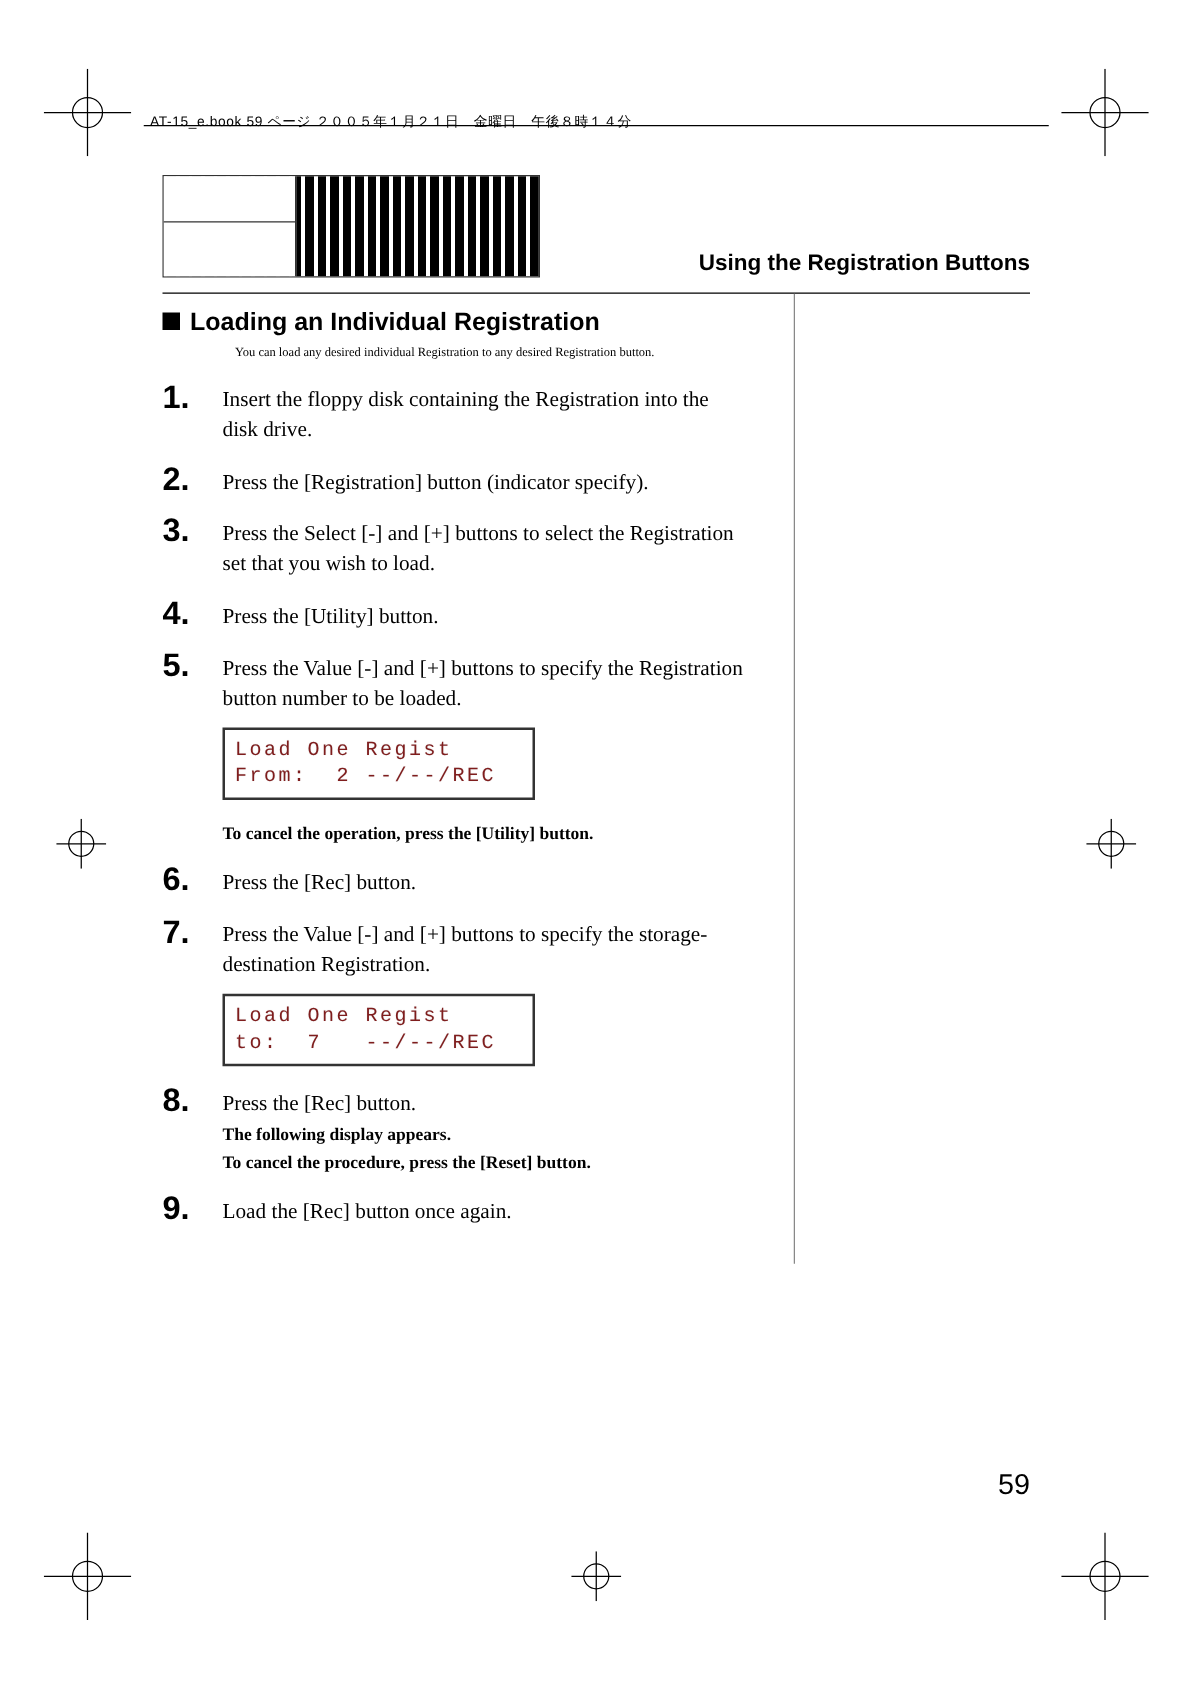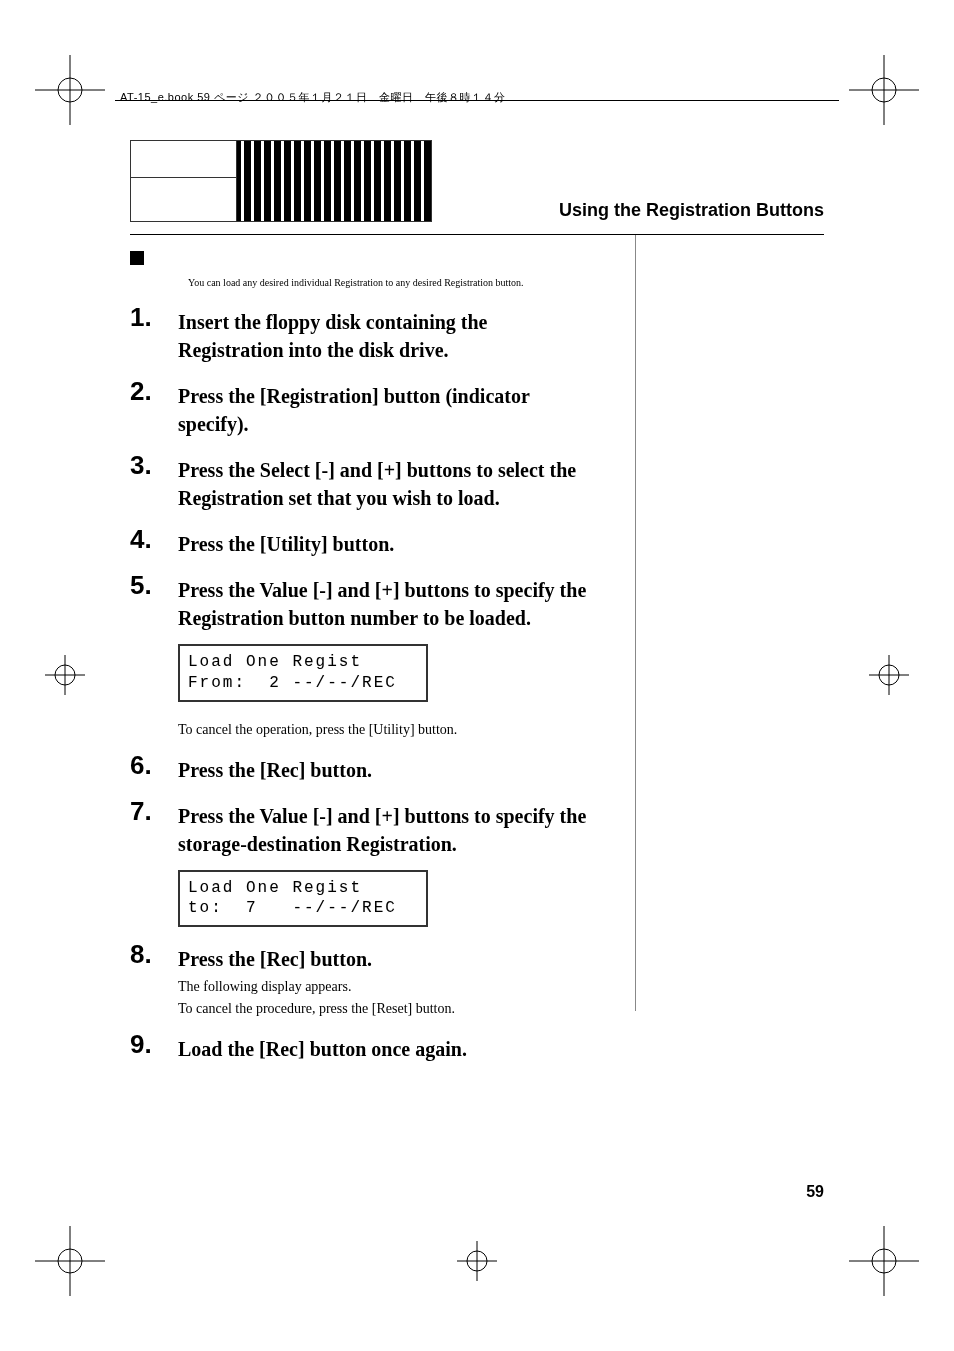--- a/index.html
+++ b/index.html
@@ -123,57 +123,57 @@
     }
     .step-number .dot {
       font-size: 26px;
     }
     .step-body {
       flex: 1;
       padding-top: 4px;
       max-width: 420px;
     }
     .step-instruction {
-      font-size: 20px;
-      font-weight: bold;
+      font-size: 17px;
+      font-weight: normal;
       line-height: 1.4;
     }
     .step-note {
       font-size: 14px;
-      font-weight: normal;
+      font-weight: bold;
       margin-top: 6px;
     }
     .lcd-display {
       border: 2px solid #333;
       width: 230px;
       padding: 6px 8px;
       margin-top: 12px;
       margin-left: 0;
       font-family: "Courier New", monospace;
       font-size: 16px;
       letter-spacing: 2px;
       line-height: 1.3;
-      color: #000000;
+      color: #7f1d1d;
       text-shadow: 0 0 1px rgba(0,0,0,.15);
     }
     .lcd-display .row { white-space: pre; }
     .right-rule {
       position: absolute;
       top: 95px;
       bottom: 200px;
       left: 505px;
       border-left: 1px solid #888;
     }
     .page-number {
       position: absolute;
       bottom: 10px;
       right: 0;
       font-family: Arial, sans-serif;
-      font-weight: bold;
-      font-size: 16px;
+      font-weight: normal;
+      font-size: 23px;
     }
   </style>
 </head>
 <body>
 
 <div class="crop-mark cm-tl">
   <svg viewBox="0 0 70 70">
       <circle cx="35" cy="35" r="12" fill="none" stroke="#000" stroke-width="1"></circle>
       <line x1="35" y1="0" x2="35" y2="70" stroke="#000"></line>
       <line x1="0" y1="35" x2="70" y2="35" stroke="#000"></line>
@@ -231,21 +231,21 @@
     <div class="controls"></div>
   </div>
 
   <div class="section-header">Using the Registration Buttons</div>
 
   <div class="divider"></div>
 
   <div class="right-rule"></div>
 
   <div class="heading">
-    <span class="square"></span>
+    <span class="square"></span><span>Loading an Individual Registration</span>
   </div>
 
   <div class="intro-text">You can load any desired individual Registration to any desired Registration button.</div>
 
   <div class="step">
     <div class="step-number"><span>1</span><span class="dot">.</span></div>
     <div class="step-body">
         <div class="step-instruction">Insert the floppy disk containing the Registration into the disk drive.</div>
       </div>
   </div>

